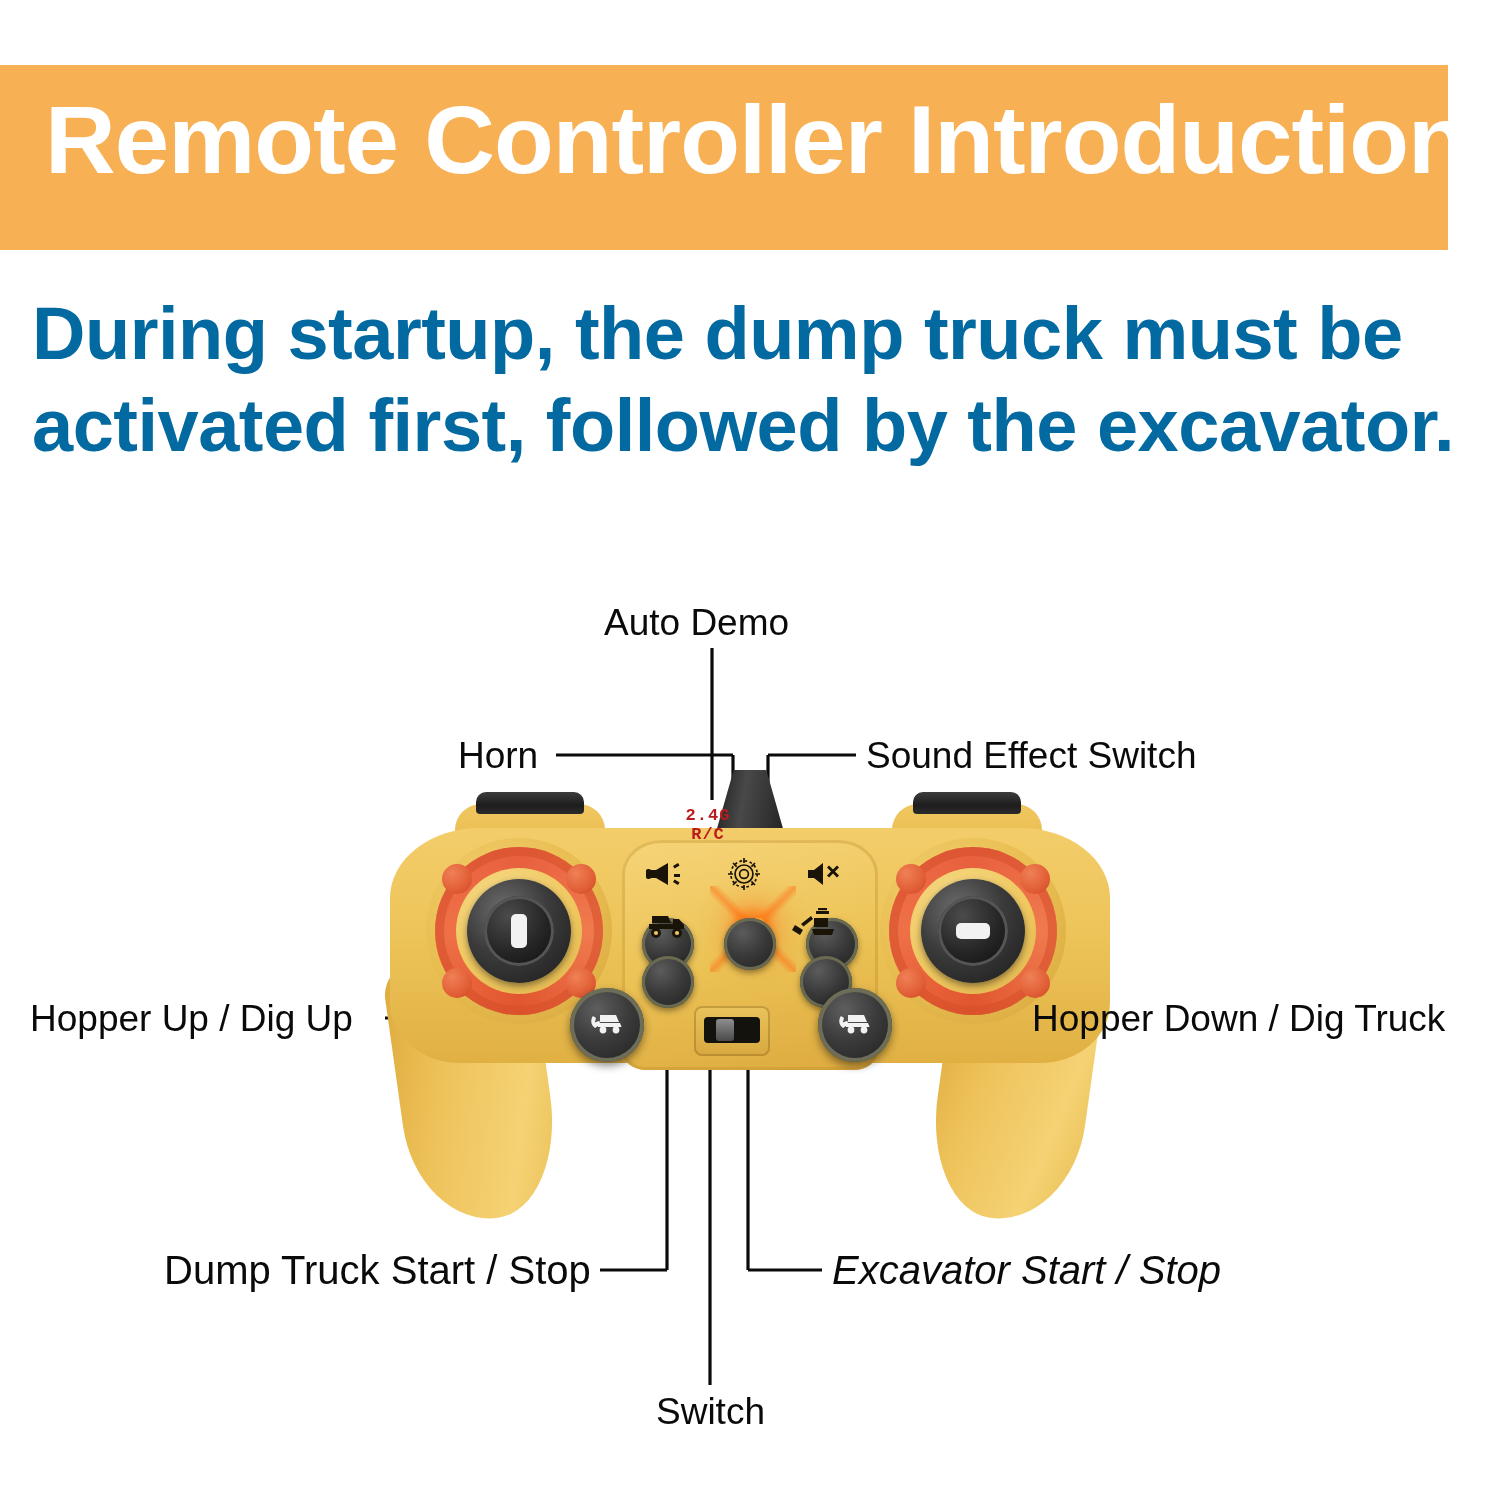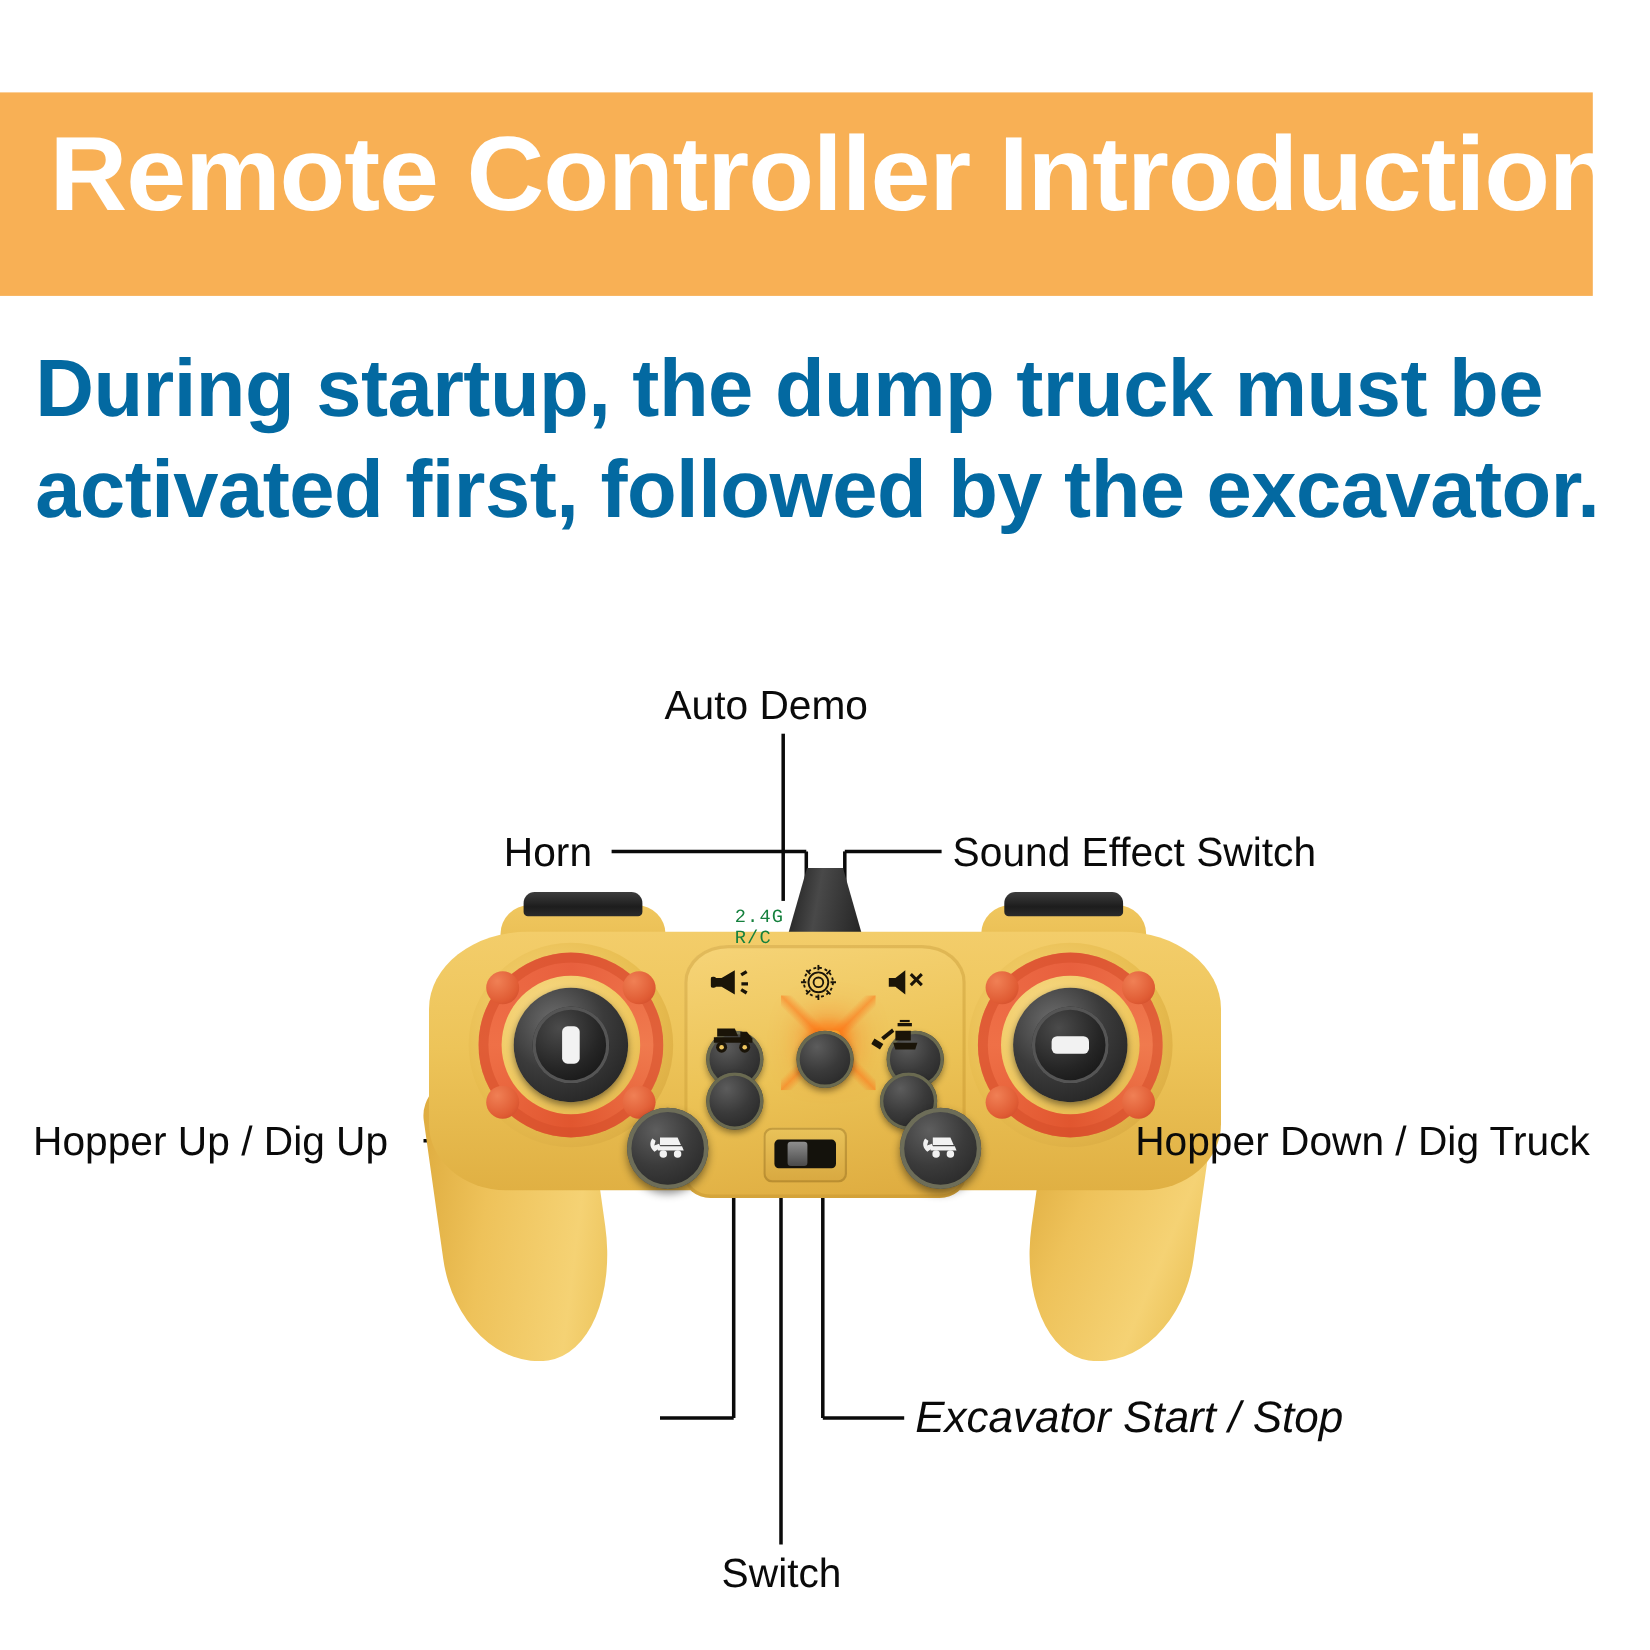--- a/index.html
+++ b/index.html
@@ -4,21 +4,21 @@
 <title>Remote Controller Introduction</title>
 <style>
   html,body{margin:0;padding:0;}
   body{
     width:1500px;height:1500px;
     background:#ffffff;
     font-family:"Liberation Sans",sans-serif;
     overflow:hidden;
     position:relative;
   }
-  #page{position:absolute;inset:0;width:1500px;height:1068px;margin-top:19px;}
+  #page{position:absolute;inset:0;width:1500px;height:1068px;}
 
   
   .banner{
     position:absolute;left:0;top:65px;width:1448px;height:185px;
     background:#f8b košик;
   }
   .banner{background:#f8b055;}
   .banner-title{
     position:absolute;left:45px;top:92px;
     font-family:"Liberation Sans Narrow","Liberation Sans",sans-serif;
@@ -109,22 +109,22 @@
   .center-panel{
     position:absolute;left:242px;top:70px;width:256px;height:230px;
     background:linear-gradient(170deg,#f6d478 0%,#ecc356 50%,#ddaa3e 100%);
     border-radius:40px 40px 24px 24px/34px 34px 20px 20px;
     box-shadow:inset 0 0 0 3px rgba(190,140,40,.35);
   }
 
   .gtag{
     position:absolute;left:288px;top:36px;width:80px;height:22px;
     font-family:"Liberation Mono","DejaVu Sans Mono",monospace;
-    font-weight:400;font-size:17px;letter-spacing:1px;
-    color:#15803d;text-align:left;
+    font-weight:700;font-size:17px;letter-spacing:1px;
+    color:#b91c1c;text-align:center;
   }
 
   .stickwell{
     position:absolute;width:186px;height:186px;border-radius:50%;
     background:radial-gradient(circle at 40% 35%,#f6d478 0%,#e8bd50 55%,#d2a03a 100%);
   }
   .stickwell-l{left:46px;top:68px;}
   .stickwell-r{left:500px;top:68px;}
   .ring-red{
     position:absolute;left:50%;top:50%;width:168px;height:168px;margin:-84px 0 0 -84px;
@@ -396,19 +396,20 @@
     <div class="lbl reg" style="left:458px;top:736px;">Horn</div>
 
     <div class="lbl reg" style="left:866px;top:736px;">Sound Effect Switch</div>
 
 
 
     <div class="lbl reg" style="left:30px;top:999px;">Hopper Up / Dig Up</div>
 
     <div class="lbl reg" style="left:1032px;top:999px;">Hopper Down / Dig Truck</div>
 
+    <div class="lbl narrow" style="left:164px;top:1249px;">Dump Truck Start / Stop</div>
 
     <div class="lbl narrow" style="left:832px;top:1249px;font-style:italic;">Excavator Start / Stop</div>
 
     <div class="lbl reg" style="left:656px;top:1392px;">Switch</div>
 
   </div>
 </div>
 
 </body></html>

